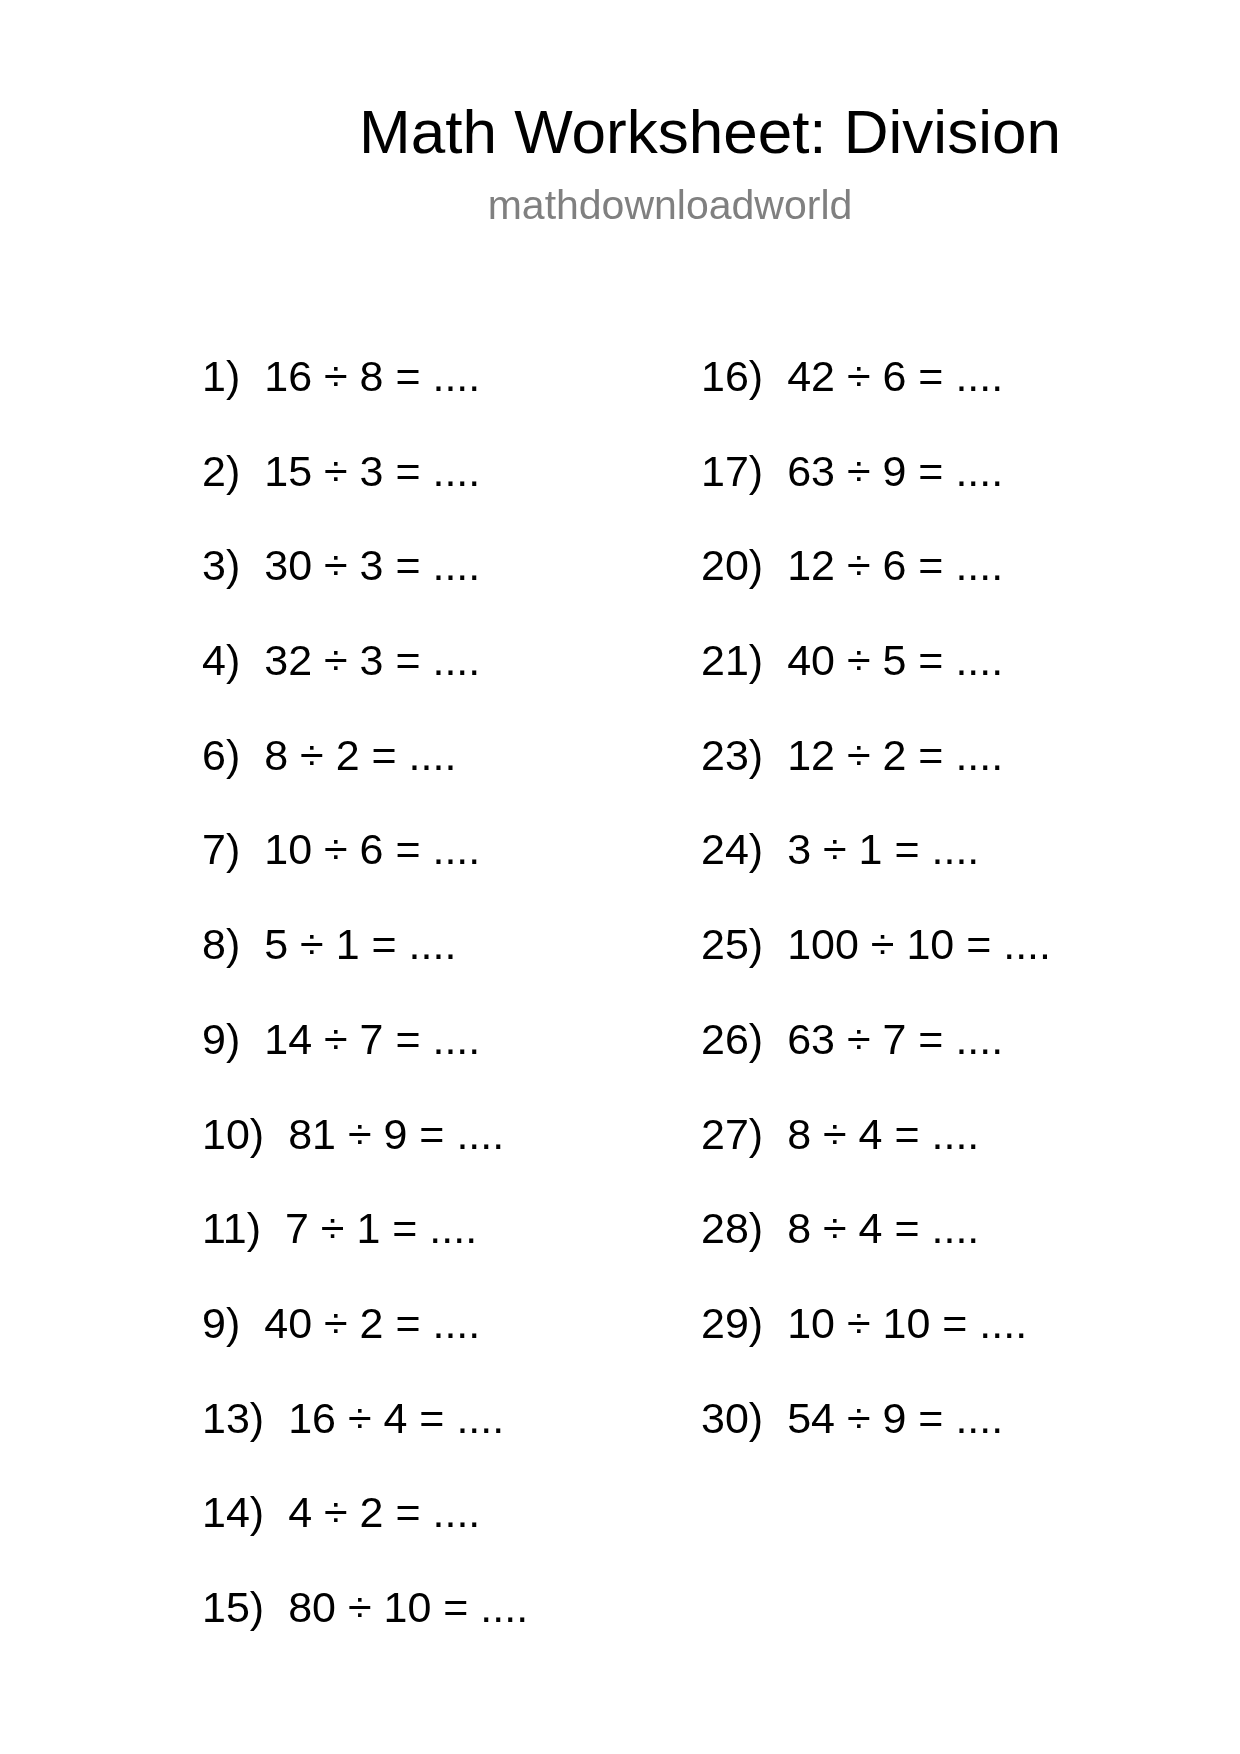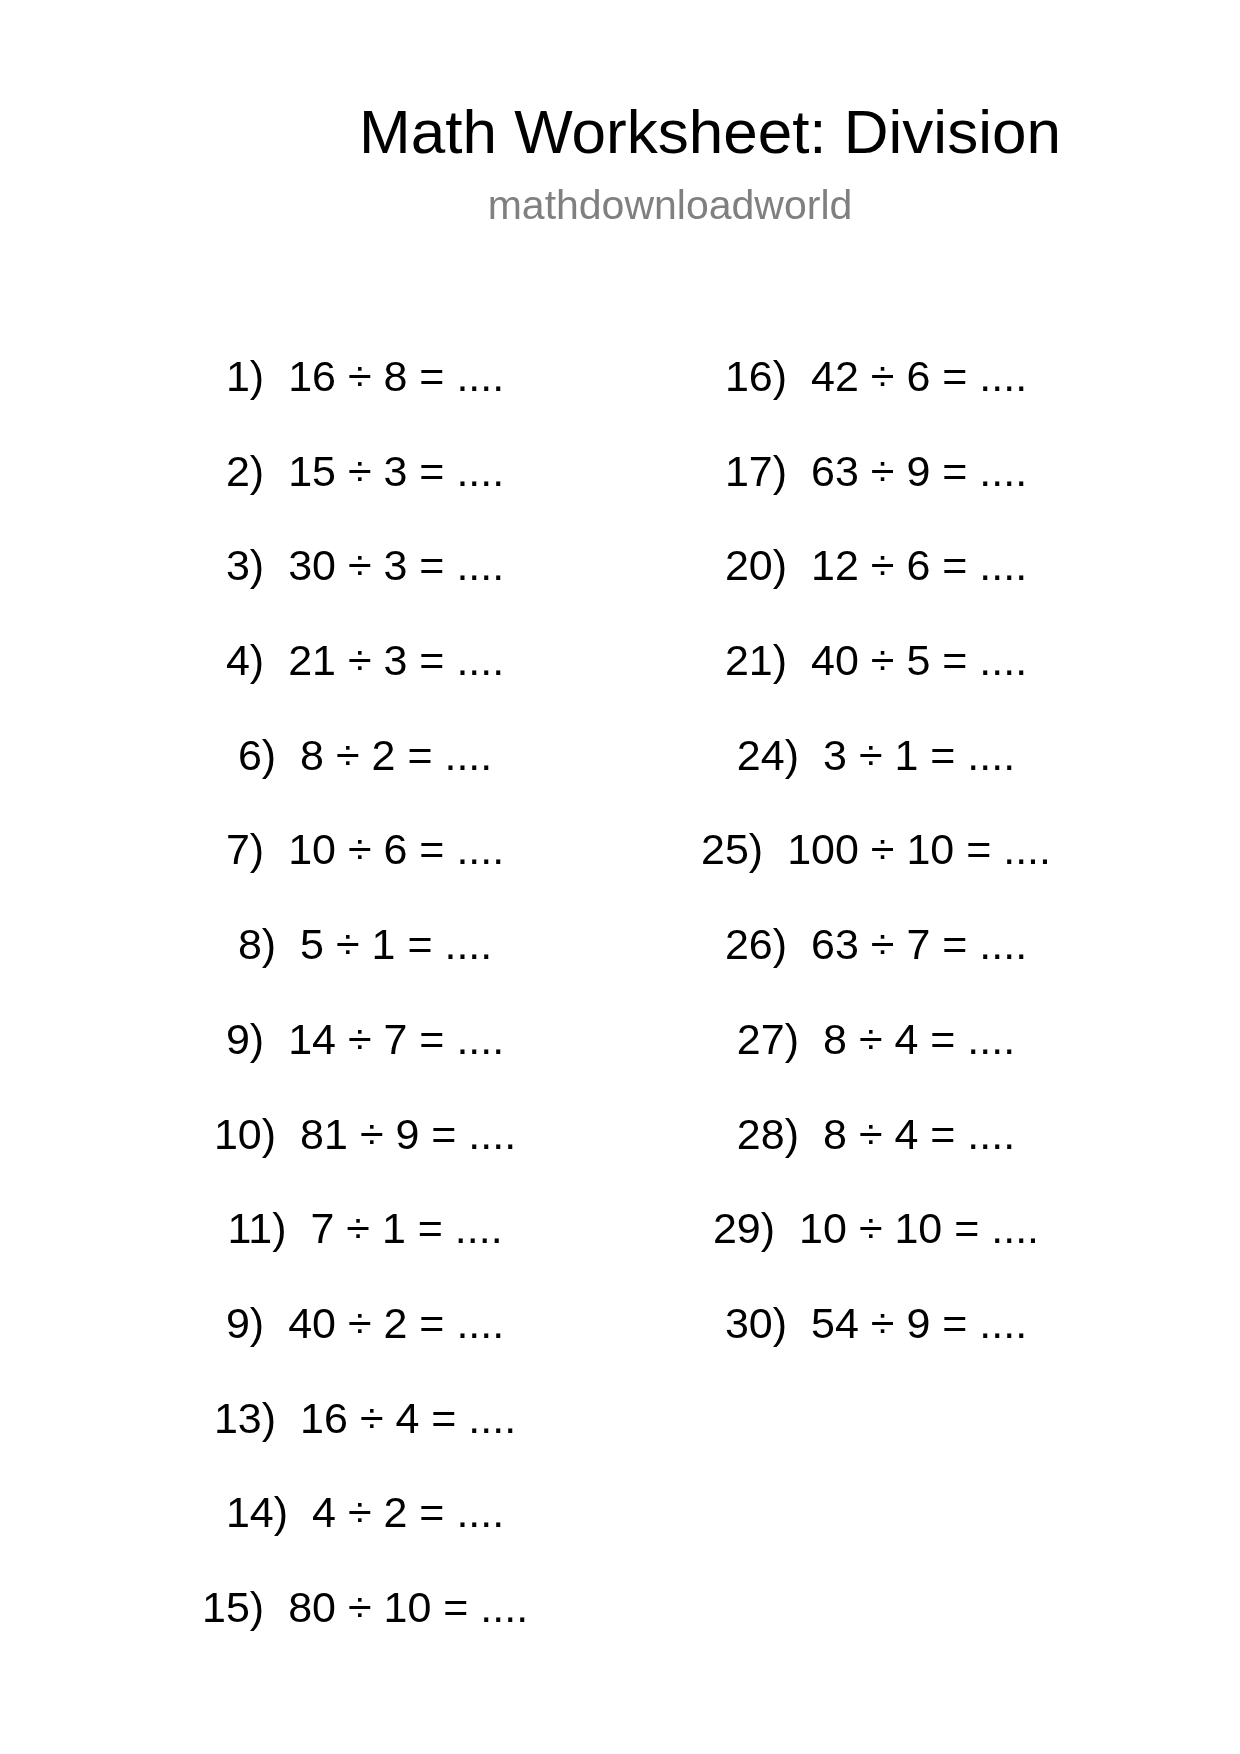--- a/index.html
+++ b/index.html
@@ -5,52 +5,53 @@
   html, body { margin: 0; padding: 0; background: #ffffff; }
   body { width: 1240px; height: 1754px; position: relative; overflow: hidden;
          font-family: "Liberation Sans", "DejaVu Sans", sans-serif; color: #000; }
   .title { position: absolute; left: 0; width: 1420px; top: 96px; text-align: center;
            font-size: 62px; line-height: 72px; white-space: nowrap; }
   .subtitle { position: absolute; left: 0; width: 1340px; top: 180px; text-align: center;
               font-size: 41px; line-height: 50px; color: #808080; white-space: nowrap; }
   .col { position: absolute; top: 348px; }
   .col.left { left: 202px; }
   .col.right { left: 701px; }
-  .item { height: 94.7px; font-size: 43px; line-height: 56px; white-space: nowrap; text-align: center; }
+  .item { height: 94.7px; font-size: 43px; line-height: 56px; white-space: nowrap; }
   .num { display: inline-block; }
   .gap { display: inline-block; width: 24px; }
 </style>
 </head>
 <body>
 
 <div class="title">Math Worksheet: Division</div>
 <div class="subtitle">mathdownloadworld</div>
 
 <div class="col left">
   <div class="item"><span class="num">1)</span><span class="gap"></span><span>16 ÷ 8 = ....</span></div>
   <div class="item"><span class="num">2)</span><span class="gap"></span><span>15 ÷ 3 = ....</span></div>
   <div class="item"><span class="num">3)</span><span class="gap"></span><span>30 ÷ 3 = ....</span></div>
-  <div class="item"><span class="num">4)</span><span class="gap"></span><span>21 ÷ 3 = ....</span></div>
+  <div class="item"><span class="num">4)</span><span class="gap"></span><span>32 ÷ 3 = ....</span></div>
   <div class="item"><span class="num">6)</span><span class="gap"></span><span>8 ÷ 2 = ....</span></div>
   <div class="item"><span class="num">7)</span><span class="gap"></span><span>10 ÷ 6 = ....</span></div>
   <div class="item"><span class="num">8)</span><span class="gap"></span><span>5 ÷ 1 = ....</span></div>
   <div class="item"><span class="num">9)</span><span class="gap"></span><span>14 ÷ 7 = ....</span></div>
   <div class="item"><span class="num">10)</span><span class="gap"></span><span>81 ÷ 9 = ....</span></div>
   <div class="item"><span class="num">11)</span><span class="gap"></span><span>7 ÷ 1 = ....</span></div>
   <div class="item"><span class="num">9)</span><span class="gap"></span><span>40 ÷ 2 = ....</span></div>
   <div class="item"><span class="num">13)</span><span class="gap"></span><span>16 ÷ 4 = ....</span></div>
   <div class="item"><span class="num">14)</span><span class="gap"></span><span>4 ÷ 2 = ....</span></div>
   <div class="item"><span class="num">15)</span><span class="gap"></span><span>80 ÷ 10 = ....</span></div>
 </div>
 
 <div class="col right">
   <div class="item"><span class="num">16)</span><span class="gap"></span><span>42 ÷ 6 = ....</span></div>
   <div class="item"><span class="num">17)</span><span class="gap"></span><span>63 ÷ 9 = ....</span></div>
   <div class="item"><span class="num">20)</span><span class="gap"></span><span>12 ÷ 6 = ....</span></div>
   <div class="item"><span class="num">21)</span><span class="gap"></span><span>40 ÷ 5 = ....</span></div>
+  <div class="item"><span class="num">23)</span><span class="gap"></span><span>12 ÷ 2 = ....</span></div>
   <div class="item"><span class="num">24)</span><span class="gap"></span><span>3 ÷ 1 = ....</span></div>
   <div class="item"><span class="num">25)</span><span class="gap"></span><span>100 ÷ 10 = ....</span></div>
   <div class="item"><span class="num">26)</span><span class="gap"></span><span>63 ÷ 7 = ....</span></div>
   <div class="item"><span class="num">27)</span><span class="gap"></span><span>8 ÷ 4 = ....</span></div>
   <div class="item"><span class="num">28)</span><span class="gap"></span><span>8 ÷ 4 = ....</span></div>
   <div class="item"><span class="num">29)</span><span class="gap"></span><span>10 ÷ 10 = ....</span></div>
   <div class="item"><span class="num">30)</span><span class="gap"></span><span>54 ÷ 9 = ....</span></div>
 </div>
 
 </body></html>

